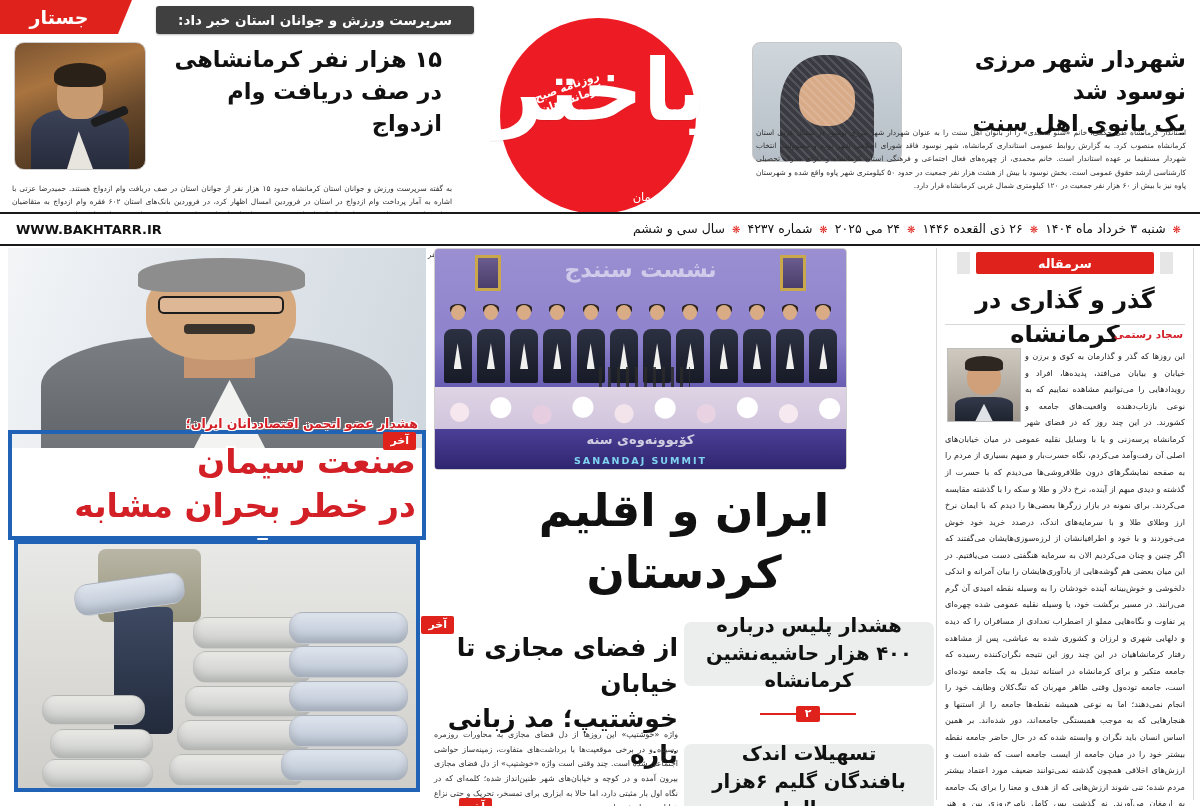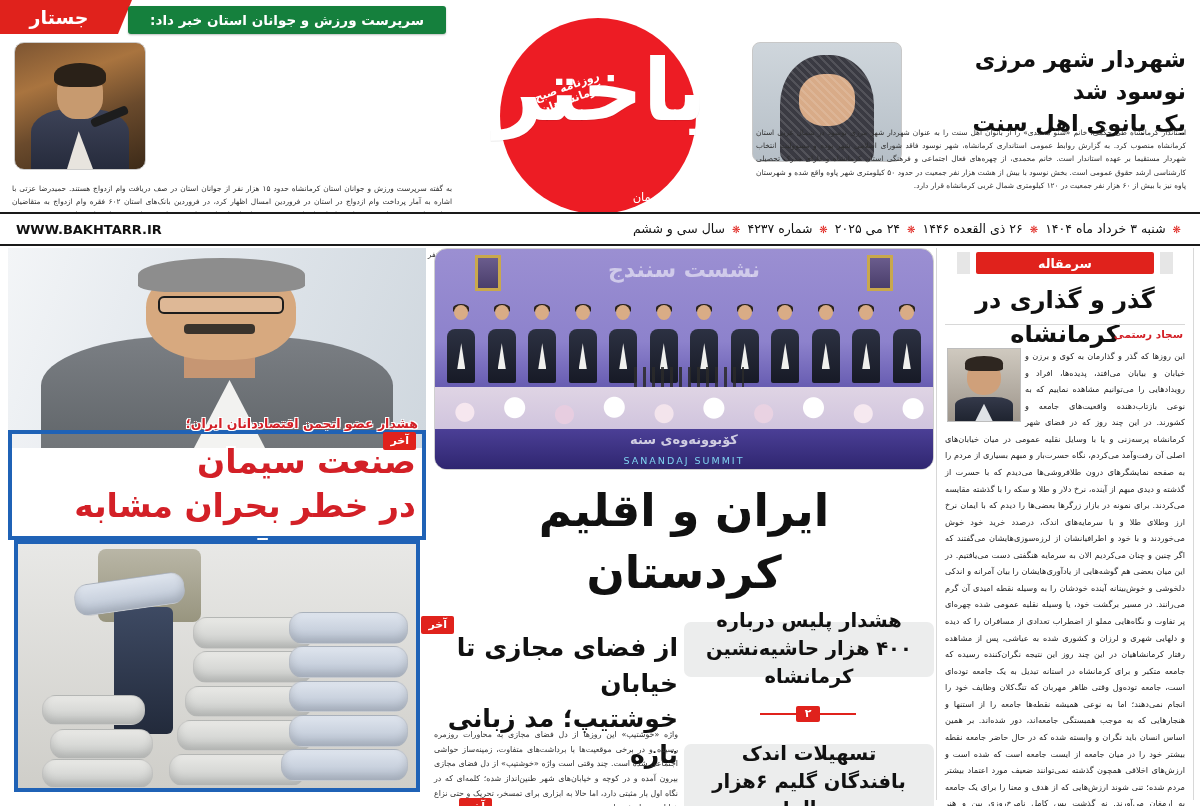--- a/index.html
+++ b/index.html
@@ -21,24 +21,25 @@
     display: flex; align-items: center; justify-content: center;
     font-size: 19px; font-weight: bold; letter-spacing: 3px;
   }
   .corner-tab::after{
     content:""; position:absolute; right:-14px; top:0;
     border-top:34px solid #e0221c; border-right:14px solid transparent;
   }
 
   
   .banner {
-    position: absolute; height: 28px; background: #15803d; color: #fff;
+    position: absolute; height: 28px; background: #404040; color: #fff;
     display: flex; align-items: center; justify-content: center;
     font-size: 13.5px; font-weight: bold; border-radius: 3px;
     box-shadow: 0 1px 2px rgba(0,0,0,.25);
+    margin-left: 28px;
   }
   .banner-left  { left: 128px;  top: 6px;  width: 318px; }
   .banner-right { right: 10px;  top: 6px;  width: 440px; border-radius: 14px; }
   .banner-right::after{
     content:""; position:absolute; left:22px; bottom:-10px;
     border-top:12px solid #c9191a; border-left:14px solid transparent;
   }
 
   
   .top-left-col { position: absolute; left: 8px; top: 42px; width: 440px; height: 165px; }
@@ -185,22 +186,22 @@
       background: linear-gradient(180deg,#b9b6a6,#98957f); border-radius:8px;}
 
   .badge-akhar {
     position: absolute; background: #e0221c; color: #fff; font-size: 11px;
     font-weight: bold; padding: 2px 7px 3px; border-radius: 2px; z-index: 6;
   }
 
   
   .center-block { position: absolute; left: 434px; top: 0; width: 500px; height: 552px; }
   .cb-photo {
-    position: absolute; left: 0; top: 0; width: 500px; height: 222px;
-    border: 1px solid #cfcfcf; border-radius: 13px; overflow: hidden;
+    position: absolute; left: 0; top: 0; width: 413px; height: 222px;
+    border: 1px solid #cfcfcf; border-radius: 4px; overflow: hidden;
     background: linear-gradient(180deg,#9b8fd2 0%, #8d82cc 42%, #5a4fa8 70%, #3b3080 100%);
   }
   .cb-photo .frameL, .cb-photo .frameR {
     position:absolute; top:6px; width:26px; height:36px; border:3px solid #c9a84c;
     background: linear-gradient(180deg,#6a5c8d,#4a3e6b);
   }
   .cb-photo .frameL { left:40px; } .cb-photo .frameR { right:40px; }
   .cb-photo .banner-txt {
     position:absolute; left:0; top:8px; width:100%; text-align:center;
     color: rgba(255,255,255,.55); font-size: 22px; font-weight: bold; letter-spacing: 4px;
@@ -241,36 +242,36 @@
   .cb-photo .stage {
     position:absolute; left:0; bottom:0; width:100%; height:40px;
     background: linear-gradient(180deg,#4b3f96,#2f2670);
   }
   .cb-photo .stage-txt {
     position:absolute; left:0; top:3px; width:100%; text-align:center;
     color: rgba(255,255,255,.75); font-size: 13px; font-weight:bold; letter-spacing:3px;
   }
   .cb-photo .summit {
     position:absolute; left:0; bottom:3px; width:100%; text-align:center;
-    color:#7fd3f0; font-size: 9.5px; font-weight:normal; letter-spacing:2px; direction:ltr;
+    color:#7fd3f0; font-size: 9.5px; font-weight:bold; letter-spacing:2px; direction:ltr;
   }
 
   .cb-title {
     position: absolute; left: 0; top: 232px; width: 500px; text-align: center;
     font-size: 45px; font-weight: bold; line-height: 1.38; color: #111;
   }
   .cb-bottom { position: absolute; left: 0; top: 368px; width: 500px; height: 184px; }
 
   .greybox {
     position: absolute; right: 0; width: 250px; background: #eceded;
     border-radius: 7px; text-align: center; color: #111;
     font-size: 19.5px; font-weight: bold; line-height: 1.42;
     padding: 11px 8px 12px; display:flex; align-items:center; justify-content:center;
   }
-  .gb1 { top: 6px; height: 55px; }
+  .gb1 { top: 6px; height: 64px; }
   .gb2 { top: 128px; height: 76px; }
   .pagebadge {
     position: absolute; right: 104px; width: 44px; height: 16px;
     display: flex; align-items: center; justify-content: center;
   }
   .pagebadge .line { position:absolute; left:-26px; right:-26px; top:7px; height:2px; background:#e0221c; }
   .pagebadge .num {
     position: relative; z-index: 2; background:#e0221c; color:#fff;
     font-size: 11px; font-weight: bold; padding: 1px 9px 2px; border-radius: 2px;
   }
@@ -341,20 +342,24 @@
 
     <div class="banner banner-left">سرپرست ورزش و جوانان استان خبر داد:</div>
 
     <div class="top-left-col">
       <div class="tl-photo">
         <div class="suit"></div>
           <div class="shirt"></div>
           <div class="head"></div>
         <div class="hair"></div>
           <div class="mic"></div>
+      </div>
+      <div class="tl-head">
+        <div>۱۵ هزار نفر کرمانشاهی</div>
+        <div>در صف دریافت وام ازدواج</div>
       </div>
       <div class="tl-body-wide">به گفته سرپرست ورزش و جوانان استان کرمانشاه حدود ۱۵ هزار نفر از جوانان استان در صف دریافت وام ازدواج هستند. حمیدرضا عزتی با اشاره به آمار پرداخت وام ازدواج در استان در فروردین امسال اظهار کرد، در فروردین بانک‌های استان ۶۰۲ فقره وام ازدواج به متقاضیان پرداخت کردند. وی افزود: در این ماه کرمانشاه ۴.۰۲ درصد وام‌های ازدواج پرداختی در کشور را به خود اختصاص داد و در ردیف ششم پرداختی‌های کشور قرار گرفت. سرپرست ورزش و جوانان استان کرمانشاه از پرداخت بیش از ۲۰۰ میلیارد تومان وام ازدواج به ۶۰۲ نفر از زوجین در فروردین سال جاری توسط شبکه بانکی استان کرمانشاه خبر داد. عزتی تعداد کل متقاضیان دریافت وام ازدواج در استان را ۱ هزار و ۵۰۰ نفر اعلام کرد و گفت: از این تعداد تا پایان فروردین ۱۴ هزار و ۸۹۸ نفر در صف قرار داشتند.</div>
     </div>
 
     <div class="masthead">
       <div class="logo-circle"></div>
       <div class="logo-word">باختر</div>
       <div class="logo-sub">روزنامه صبح کرمانشاهان</div>
       <div class="logo-price">۴ صفحه ـ ۷۰۰۰ تومان</div>
     </div>

